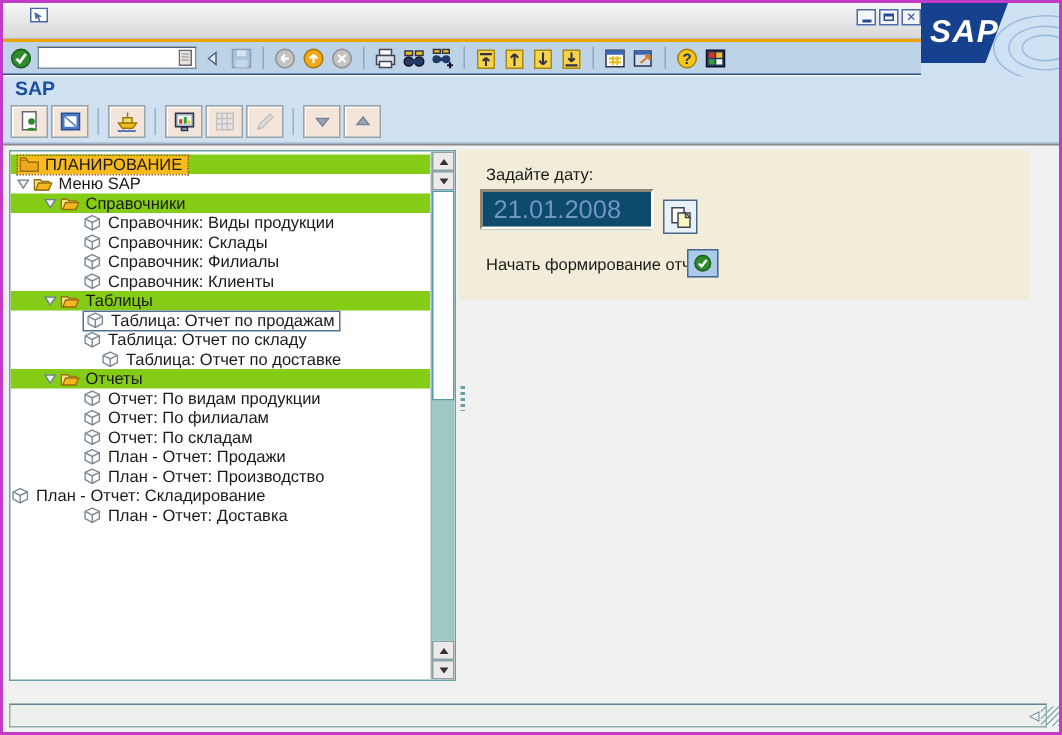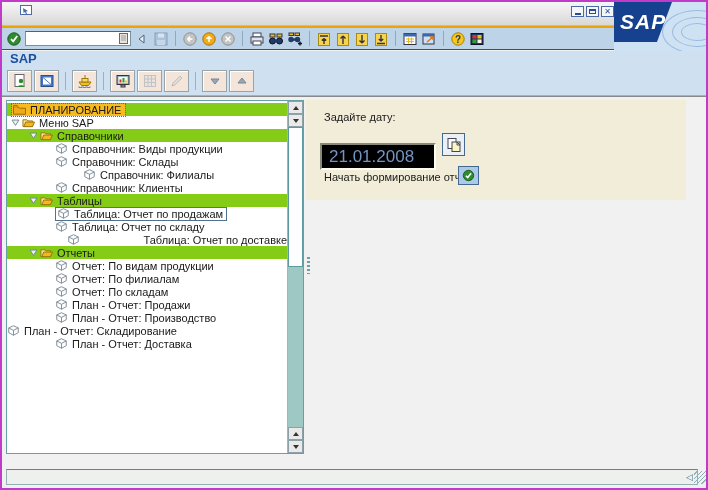--- a/index.html
+++ b/index.html
@@ -81,22 +81,22 @@
   .tri { width:0; height:0; border-left:3px solid transparent; border-right:3px solid transparent; }
   .tri.up { border-bottom:4px solid #333; } .tri.dn { border-top:4px solid #333; }
   .strack { flex:1; position:relative; background:#9dc8c4; }
   .sthumb { position:absolute; left:0; top:0; width:100%; height:140px; background:#fdfdfd;
     border:1px solid #5a9aa0; }
 
   .splitgrip { left:305px; top:160px; width:3px; height:17px;
     background:repeating-linear-gradient(180deg,#68a0a8 0 2px,transparent 2px 4px); }
 
   .cream { left:304px; top:3px; width:380px; height:100px; background:#f2edd9; }
-  .datefield { position:absolute; left:14px; top:43px; width:116px; height:27px;
-    background:#000000; border:2px solid #fffdf0; border-top-color:#8a8878; border-left-color:#8a8878;
+  .datefield { position:absolute; left:14px; top:26px; width:116px; height:27px;
+    background:#0c4a6e; border:2px solid #fffdf0; border-top-color:#8a8878; border-left-color:#8a8878;
     color:#7295c4; font-size:17px; display:flex; align-items:center; padding-left:7px; }
   .copybtn { position:absolute; left:136px; top:33px; width:23px; height:23px;
     background:#e9f0f8; border:1px solid #46688e; display:flex; align-items:center; justify-content:center; }
   .copybtn svg { width:16px; height:16px; }
   .gobtn { position:absolute; left:152px; top:66px; width:21px; height:19px;
     background:#abc9e8; border:1px solid #46688e; display:flex; align-items:center; justify-content:center; }
   .gobtn svg { width:13px; height:13px; }
   .clabel { position:absolute; color:#1a1a1a;text-align:center; }
 
   
@@ -402,21 +402,21 @@
         </div>
         <div class="row" style="padding-left: 48px;">
           <span class="nicon">
             <svg viewBox="0 0 12 12">
               <path d="M6 0.8 L11.2 3.2 V8.4 L6 11.2 L0.8 8.4 V3.2 Z" fill="#fdfdfd" stroke="#7a8894"></path>
               <path d="M0.8 3.2 L6 5.8 L11.2 3.2 M6 5.8 V11.2" fill="none" stroke="#7a8894"></path>
             </svg>
           </span>
           <span class="lbl">Справочник: Склады</span>
         </div>
-        <div class="row" style="padding-left: 48px; margin-left: 28px;">
+        <div class="row" style="padding-left: 48px;">
           <span class="nicon">
             <svg viewBox="0 0 12 12">
               <path d="M6 0.8 L11.2 3.2 V8.4 L6 11.2 L0.8 8.4 V3.2 Z" fill="#fdfdfd" stroke="#7a8894"></path>
               <path d="M0.8 3.2 L6 5.8 L11.2 3.2 M6 5.8 V11.2" fill="none" stroke="#7a8894"></path>
             </svg>
           </span>
           <span class="lbl">Справочник: Филиалы</span>
         </div>
         <div class="row" style="padding-left: 48px;">
           <span class="nicon">
@@ -454,21 +454,21 @@
         </div>
         <div class="row" style="padding-left: 48px;">
           <span class="nicon">
             <svg viewBox="0 0 12 12">
               <path d="M6 0.8 L11.2 3.2 V8.4 L6 11.2 L0.8 8.4 V3.2 Z" fill="#fdfdfd" stroke="#7a8894"></path>
               <path d="M0.8 3.2 L6 5.8 L11.2 3.2 M6 5.8 V11.2" fill="none" stroke="#7a8894"></path>
             </svg>
           </span>
           <span class="lbl">Таблица: Отчет по складу</span>
         </div>
-        <div class="row" style="padding-left: 60px; justify-content: space-between;">
+        <div class="row" style="padding-left: 60px;">
           <span class="nicon">
             <svg viewBox="0 0 12 12">
               <path d="M6 0.8 L11.2 3.2 V8.4 L6 11.2 L0.8 8.4 V3.2 Z" fill="#fdfdfd" stroke="#7a8894"></path>
               <path d="M0.8 3.2 L6 5.8 L11.2 3.2 M6 5.8 V11.2" fill="none" stroke="#7a8894"></path>
             </svg>
           </span>
           <span class="lbl">Таблица: Отчет по доставке</span>
         </div>
         <div class="row strip" style="padding-left: 20px;">
           <span class="exp">

